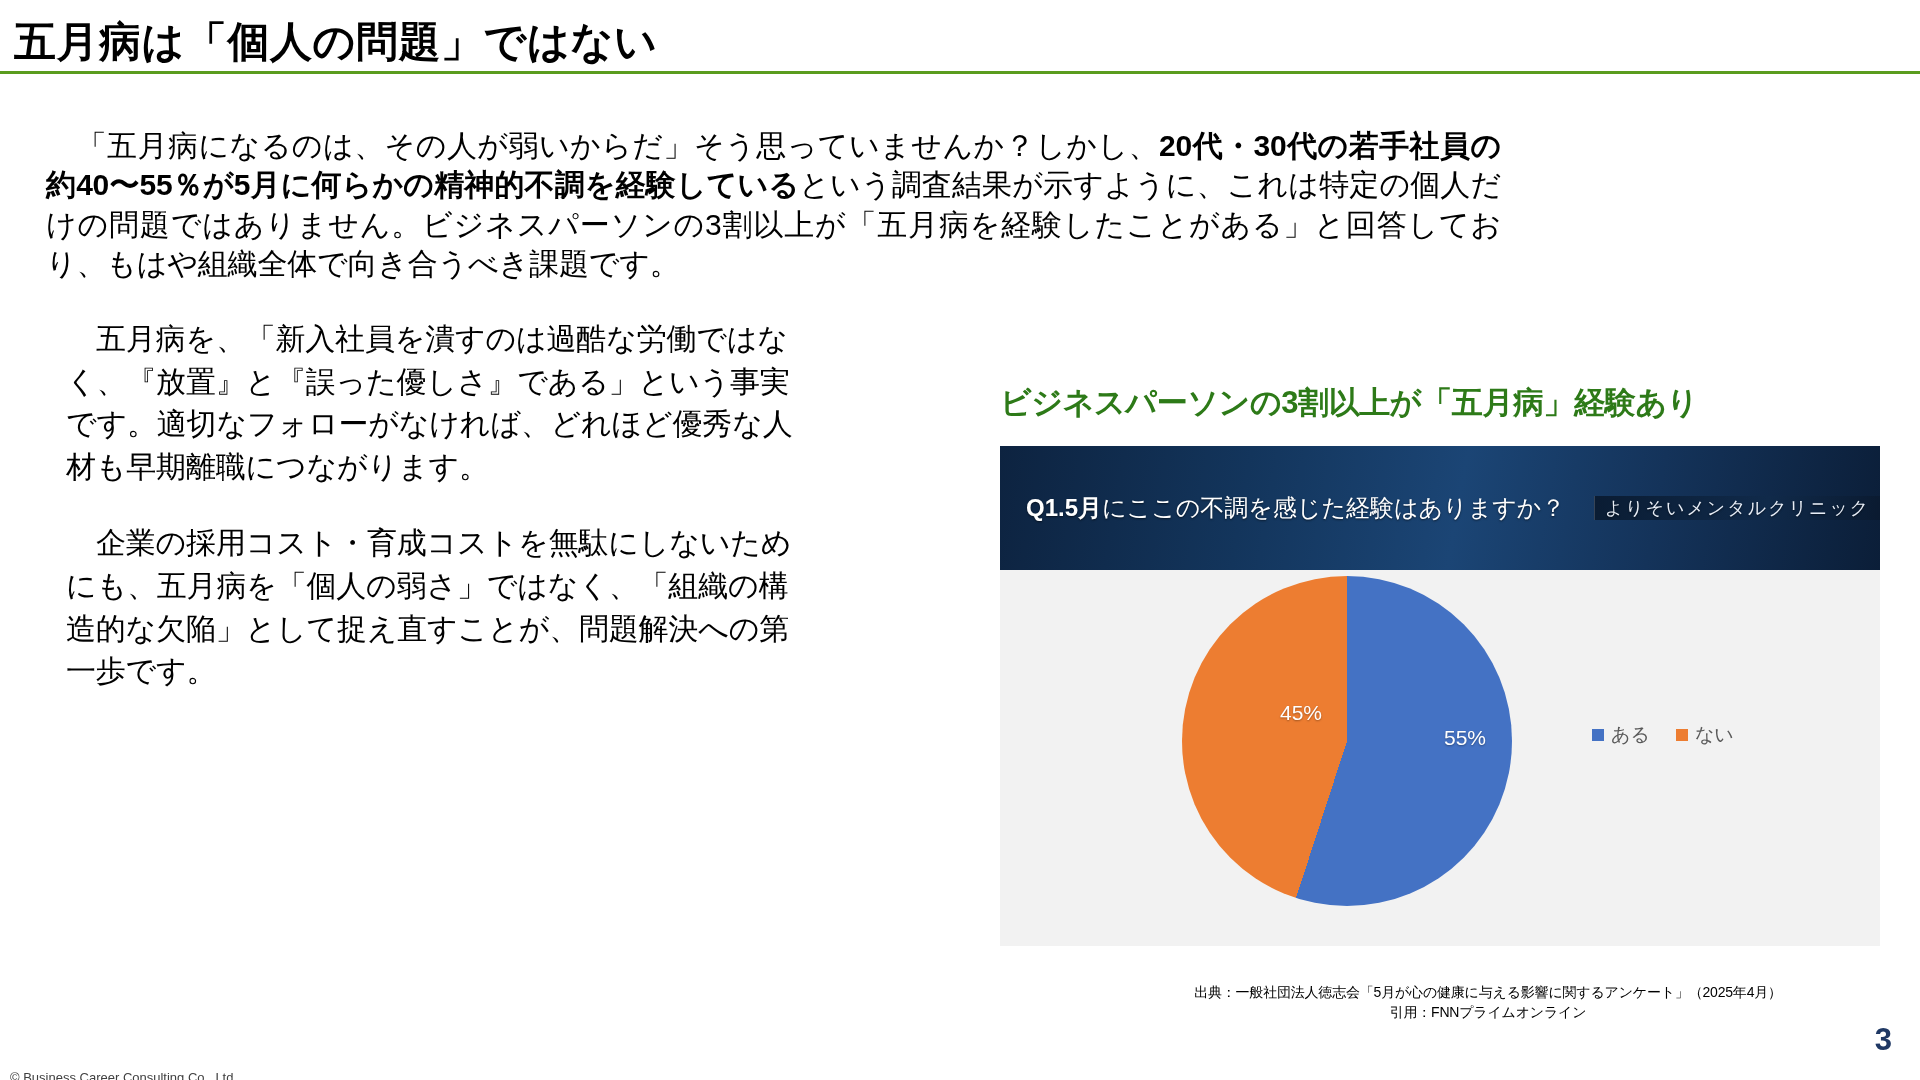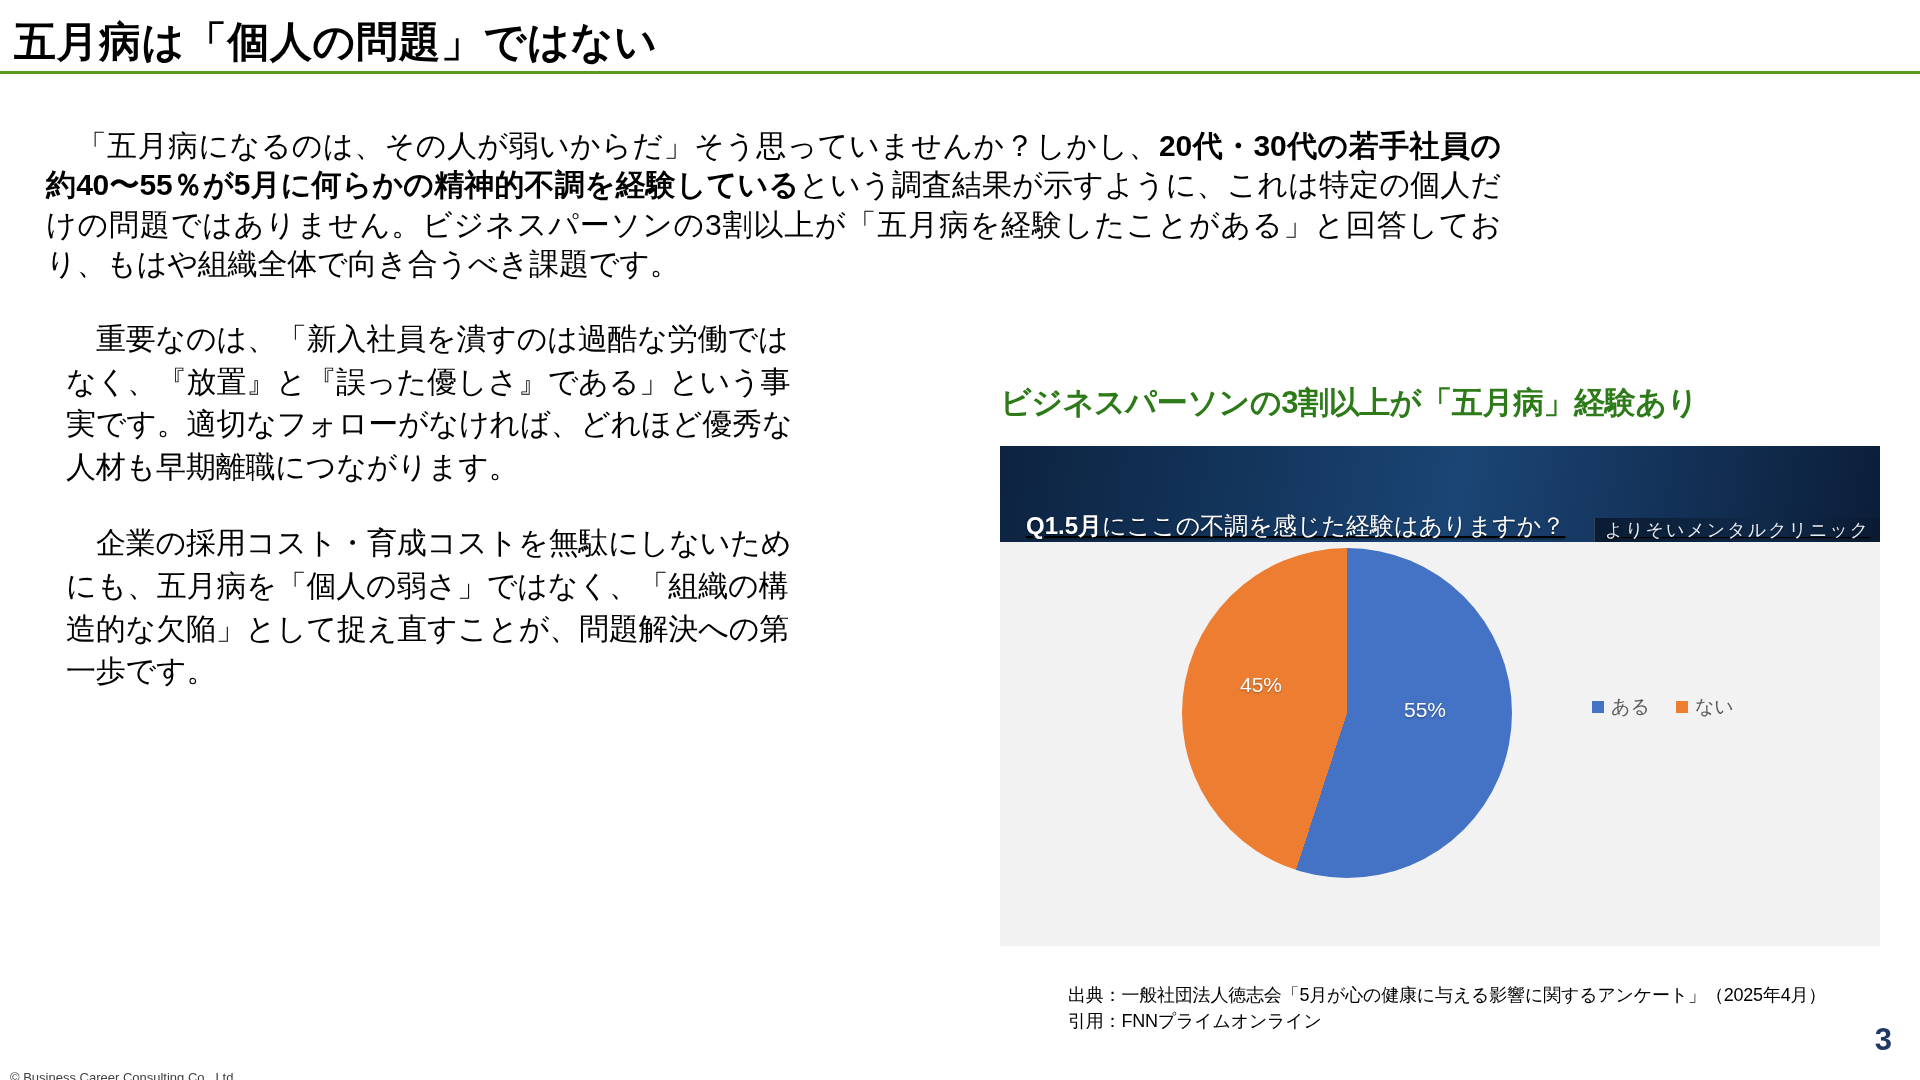--- a/index.html
+++ b/index.html
@@ -52,23 +52,23 @@
     letter-spacing:-0.4px;white-space:nowrap;
     margin:0 0 22px 0;
   }
 
   
   .figure{
     position:relative;width:880px;height:500px;
     background:#f2f2f2;overflow:hidden;
   }
   .fig-header{
-    position:relative;height:96px;width:100%;
+    position:relative;height:124px;width:100%;
     background:linear-gradient(100deg,#0d2340 0%,#13355c 28%,#1b4575 52%,#14335a 74%,#0b1e38 100%);
-    display:flex;align-items:flex-end;text-decoration:underline;
+    display:flex;align-items:center;
   }
   .fig-q{
     flex:0 0 594px;display:flex;align-items:center;
     padding:0 0 0 26px;box-sizing:border-box;
   }
   .fig-q-text{
     color:#ffffff;font-size:24px;line-height:1.28;font-weight:500;
     text-shadow:0 1px 2px rgba(0,0,0,.55);
     max-width:540px;
   }
@@ -92,37 +92,39 @@
     width:330px;height:330px;border-radius:50%;
     background:conic-gradient(
       from 0deg,
       var(--blue) 0deg var(--blue-end),
       var(--orange) var(--blue-end) 360deg
     );
   }
   .slice-label{
     position:absolute;color:#ffffff;font-size:21px;font-weight:500;
     text-shadow:0 1px 2px rgba(0,0,0,.35);
+    margin-left:40px;
   }
   .lbl-blue{left:222px;top:150px;}
   .lbl-orange{left:58px;top:125px;}
 
   .legend{
     position:absolute;left:592px;top:152px;
     display:flex;align-items:center;gap:26px;
   }
   .legend-item{display:flex;align-items:center;gap:7px;justify-content:flex-end;}
   .legend-swatch{width:12px;height:12px;display:inline-block;}
   .legend-label{font-size:19px;color:#595959;}
 
   
   .source{
     position:absolute;left:1068px;top:982px;width:840px;
-    font-size:18px;line-height:1.45;color:#000;
+    font-size:14px;line-height:1.45;color:#000;
     letter-spacing:-0.2px;
+    text-align:center;
   }
 
   
   .copyright{
     position:absolute;left:10px;top:1042px;
     font-size:13px;color:#404040;margin-top:28px;
   }
   .pagenum{
     position:absolute;right:28px;top:1022px;
     font-size:31px;font-weight:bold;color:#1f3864;
@@ -135,21 +137,21 @@
 
   <div class="title">五月病は「個人の問題」ではない</div>
   <div class="title-rule" style="background: rgb(90, 156, 30);"></div>
 
   <div class="intro">
     <span class="indent"></span><span>「五月病になるのは、その人が弱いからだ」そう思っていませんか？しかし、</span><b>20代・30代の若手社員の約40〜55％が5月に何らかの精神的不調を経験している</b><span>という調査結果が示すように、これは特定の個人だけの問題ではありません。ビジネスパーソンの3割以上が「五月病を経験したことがある」と回答しており、もはや組織全体で向き合うべき課題です。</span>
   </div>
 
   <div class="col-left">
     <p class="para">
-      <span class="indent"></span><span>重要なのは、</span><b>「新入社員を潰すのは過酷な労働ではなく、『放置』と『誤った優しさ』である」</b><span>という事実です。適切なフォローがなければ、どれほど優秀な人材も早期離職につながります。</span>
+      <span class="indent"></span><span>五月病を、</span><b>「新入社員を潰すのは過酷な労働ではなく、『放置』と『誤った優しさ』である」</b><span>という事実です。適切なフォローがなければ、どれほど優秀な人材も早期離職につながります。</span>
     </p>
     <p class="para p3">
       <span class="indent"></span><span>企業の採用コスト・育成コストを無駄にしないためにも、五月病を「個人の弱さ」ではなく、「組織の構造的な欠陥」として捉え直すことが、問題解決への第一歩です。</span>
     </p>
   </div>
 
   <div class="col-right">
 
     <div class="green-head" style="color: rgb(45, 122, 24);">ビジネスパーソンの3割以上が「五月病」経験あり</div>
 

